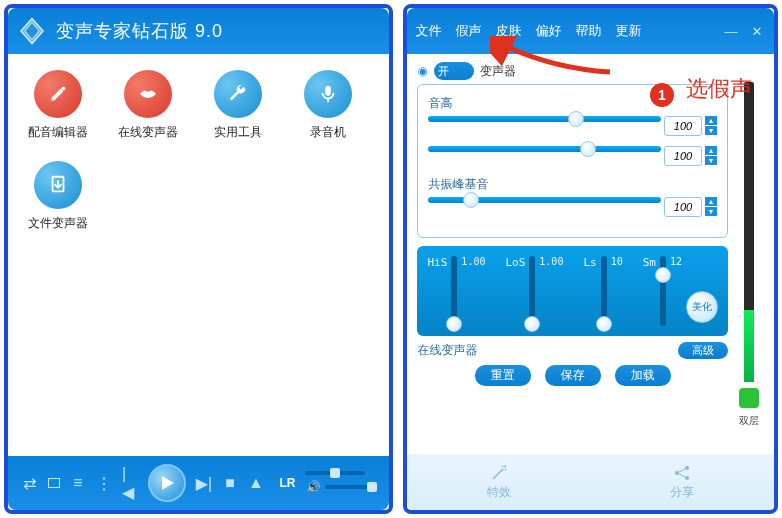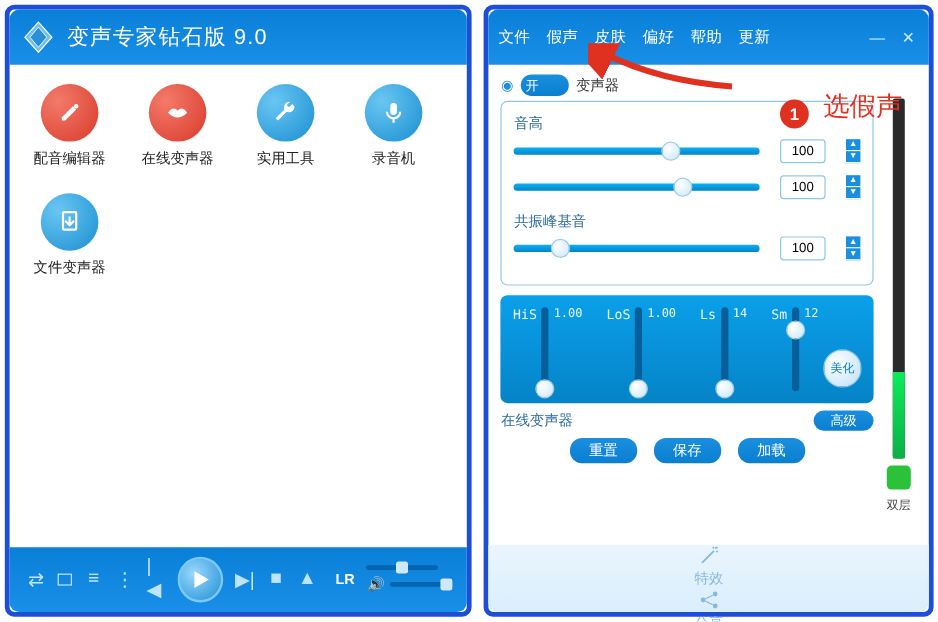--- a/index.html
+++ b/index.html
@@ -28,38 +28,38 @@
 .vol-thumb { position:absolute; top:-3px; width:10px; height:10px; background:#cfe8fb; border-radius:2px; }
 
 .content-right { flex:1; padding: 8px 10px 6px 10px; display:flex; gap:6px; }
 .main-col { flex:1; }
 .side-col { width: 30px; display:flex; flex-direction:column; align-items:center; justify-content:flex-end; gap:6px; padding-bottom:20px;}
 .toggle-row { display:flex; align-items:center; gap:6px; font-size:12px; color:#333; margin-bottom:4px;}
 .toggle-pill { width:40px; height:18px; border-radius:10px; background:linear-gradient(#1a8fe0,#0a7fd0); color:#fff; font-size:11px; display:flex; align-items:center; padding-left:4px; cursor:pointer; }
 .box { border:1px solid #8fc7ec; border-radius:6px; padding:10px 10px; margin-bottom:8px; }
 .slider-group { margin-bottom:10px; }
 .sl-label { font-size:12px; color:#2a6aa0; margin-bottom:4px; }
-.sl-row { display:flex; align-items:center; gap:17px; }
+.sl-row { display:flex; gap:3px;font-style:italic; }
 .htrack { flex:1; height:6px; background:linear-gradient(#0bb0f5,#0583c7); border-radius:3px; position:relative; }
 .hthumb { position:absolute; top:-5px; width:16px; height:16px; border-radius:50%; background:radial-gradient(circle at 35% 35%,#fff,#c7e6fa); border:1px solid #9dcbe8; }
 .val-box { width:38px; height:20px; border:1px solid #8fc7ec; border-radius:3px; font-size:11px; display:flex; align-items:center; justify-content:center; background:#fff; }
 .spin { width:12px; display:flex; flex-direction:column; }
 .spin div { width:12px; height:10px; background:#1a8fe0; color:#fff; font-size:7px; display:flex; align-items:center; justify-content:center; cursor:pointer; border-bottom:1px solid #fff;}
 .eq-box { background: linear-gradient(#0aa0ea,#0583c7); border-radius:6px; padding:10px; display:flex; gap:20px; align-items:flex-end; position:relative; }
 .eq-col { display:flex; flex-direction:row; align-items:flex-start; gap:4px; }
 .eq-name { color:#e8f6ff; font-size:11px; font-family: monospace;}
 .vtrack { width:6px; height:70px; background:#065f99; border-radius:3px; position:relative; }
 .vthumb { position:absolute; left:-5px; width:16px; height:16px; border-radius:50%; background:radial-gradient(circle at 35% 35%,#fff,#c7e6fa); border:1px solid #9dcbe8; }
 .eq-val { color:#e8f6ff; font-size:10px; font-family:monospace; }
 .beautify-btn { position:absolute; right:10px; top:45px; width:32px; height:32px; border-radius:50%; background:radial-gradient(circle at 35% 35%,#fff,#b9e0f7); border:1px solid #8fc7ec; color:#0a7fd0; font-size:10px; display:flex; align-items:center; justify-content:center; cursor:pointer; }
 .voice-row { display:flex; align-items:center; justify-content:space-between; margin-top:6px; font-size:12px; color:#2a6aa0; }
 .adv-btn { background:linear-gradient(#1a8fe0,#0a7fd0); color:#fff; border-radius:10px; padding:1px 14px; font-size:11px; cursor:pointer; }
 .btn-row { display:flex; gap:14px; justify-content:center; margin-top:6px; }
 .action-btn { background:linear-gradient(#1a8fe0,#0a7fd0); color:#fff; border-radius:10px; padding:2px 16px; font-size:12px; cursor:pointer; }
-.bottom-right { height:56px; background:linear-gradient(#eaf5fd,#d9eefb); border-radius:0 0 8px 8px; display:flex; justify-content:space-around; align-items:center;flex-direction:column; }
+.bottom-right { height:56px; background:linear-gradient(#eaf5fd,#d9eefb); border-radius:0 0 8px 8px; display:flex; justify-content:space-around; align-items:center; }
 .br-item { display:flex; flex-direction:column; align-items:center; color:#87b8dd; font-size:12px; cursor:pointer; gap:2px;}
 .vu { width:10px; height:300px; background:#2a2a2a; border-radius:2px; position:relative; }
 .vu-fill { position:absolute; bottom:0; width:100%; background:linear-gradient(#0deb5a,#0bb046); }
 .dual-ico { width:20px; height:20px; background:#2bc23a; border-radius:4px; }
 .dual-lbl { font-size:10px; color:#444; }
 .annotation { position:absolute; top:60px; left:540px; pointer-events:none; }
 .arrow-svg { position:absolute; }
 .step-badge { position:absolute; top:23px; left:110px; width:24px; height:24px; border-radius:50%; background:#e03020; color:#fff; font-size:14px; display:flex; align-items:center; justify-content:center; font-weight:bold; }
 .step-text { position:absolute; top:14px; left:146px; color:#e03020; font-size:22px; font-weight:400; white-space:nowrap; }
 </style>
@@ -225,21 +225,21 @@
               <div class="vtrack">
                 <div class="vthumb" style="top:85%;"></div>
               </div>
               <div class="eq-val">1.00</div>
             </div>
             <div class="eq-col">
               <div class="eq-name">Ls</div>
               <div class="vtrack">
                 <div class="vthumb" style="top:85%;"></div>
               </div>
-              <div class="eq-val">14</div>
+              <div class="eq-val">10</div>
             </div>
             <div class="eq-col">
               <div class="eq-name">Sm</div>
               <div class="vtrack">
                 <div class="vthumb" style="top:15%;"></div>
               </div>
               <div class="eq-val">12</div>
             </div>
             <div class="beautify-btn">美化</div>
         </div>

